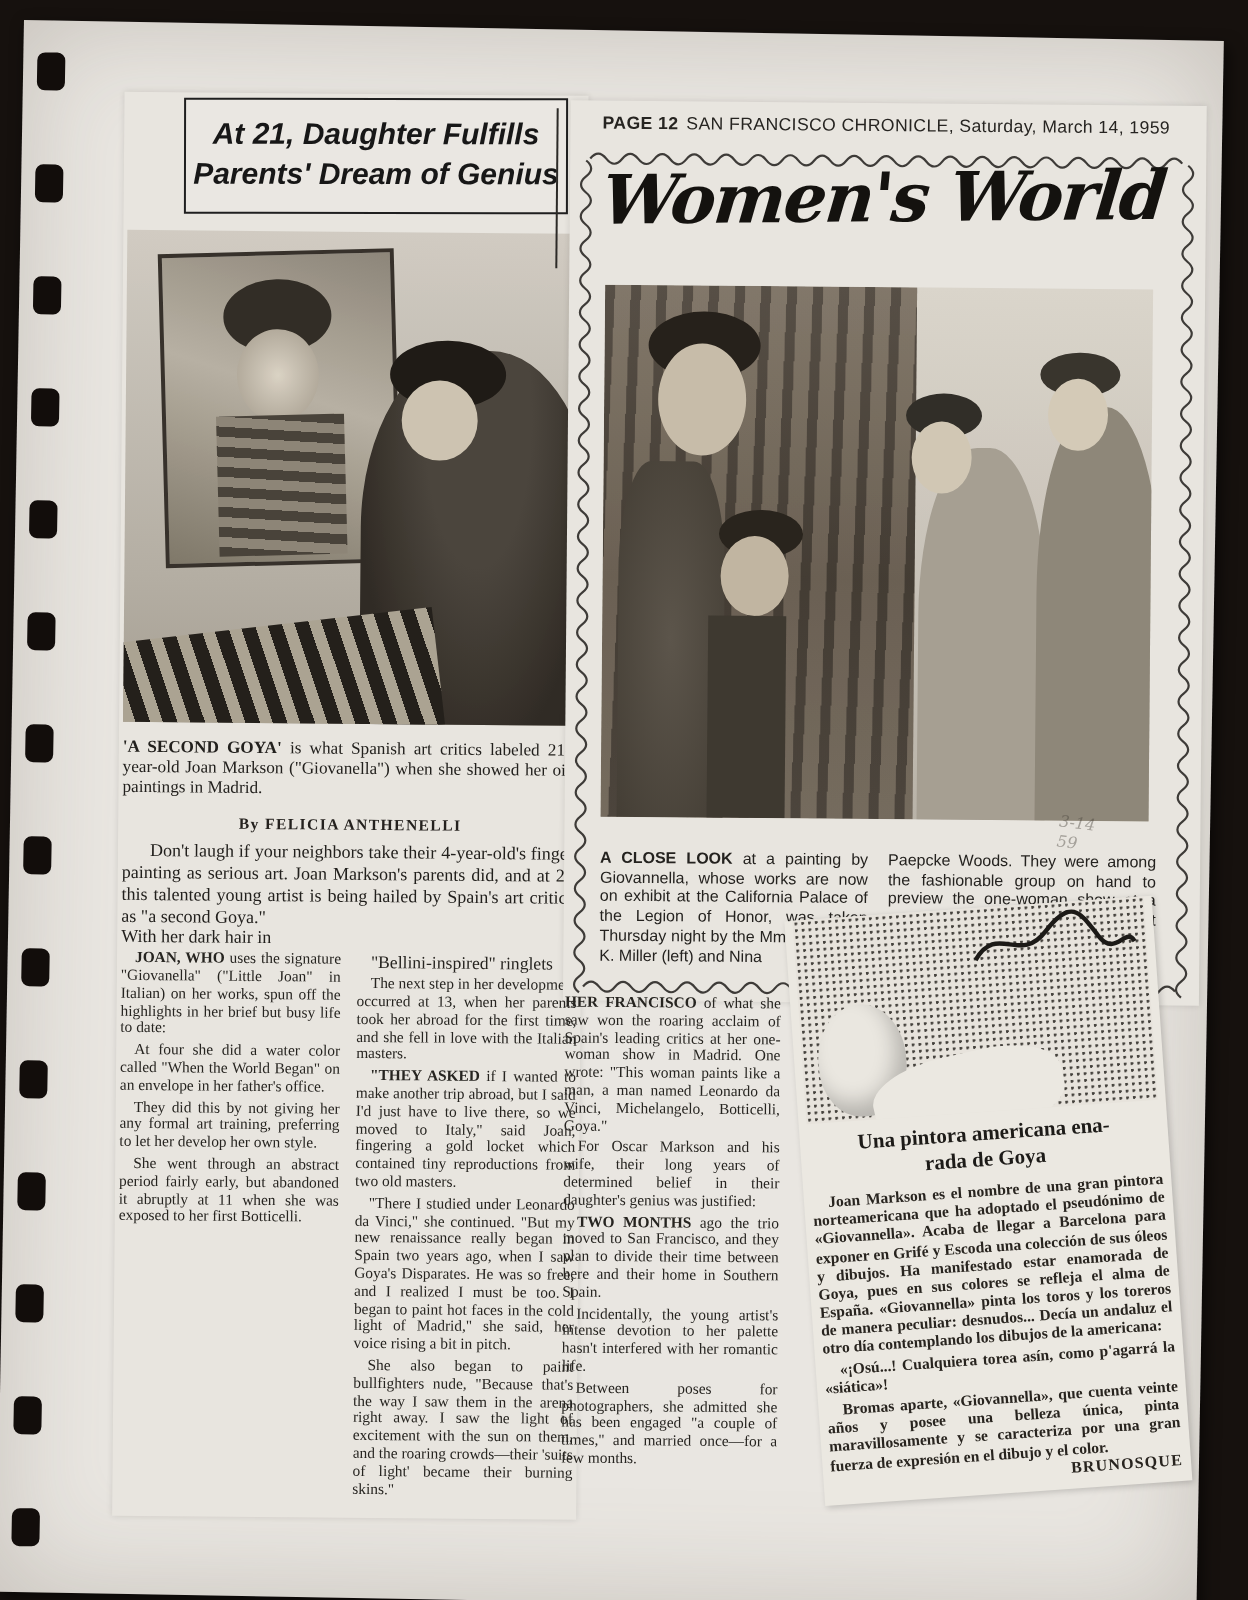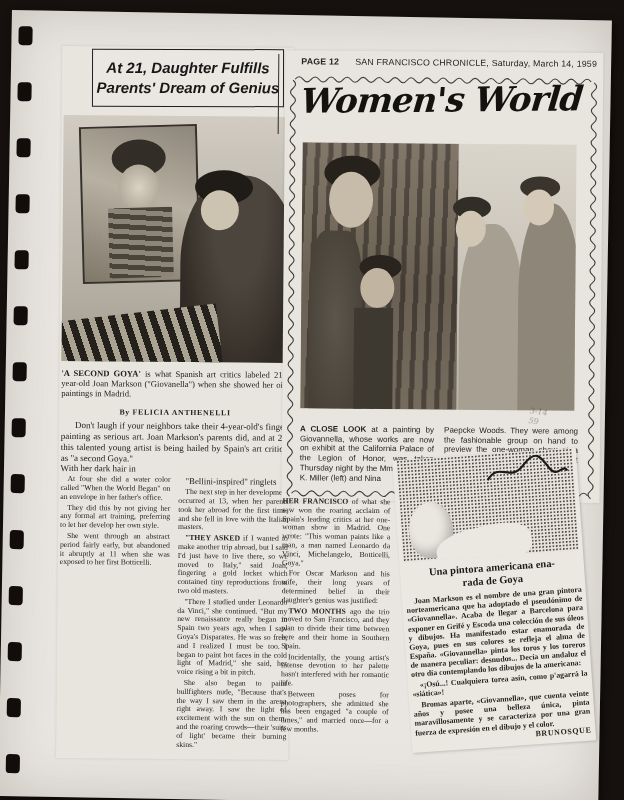--- a/index.html
+++ b/index.html
@@ -42,21 +42,21 @@
   .ncol p.nf{text-indent:0;}
   .plead{font-weight:bold;}
   .col2head{font:8.8px/10px "Liberation Serif",serif;margin:0 0 2px;text-indent:0;}
 
   
   .ww{position:absolute;left:276px;top:34px;width:318px;height:450px;background:#e8e5df;
       transform:rotate(-.5deg);box-shadow:0 0 3px rgba(0,0,0,.12);}
   .col-rule{position:absolute;left:-7px;top:4px;width:1.2px;height:80px;background:#2c2a27;}
   .pheader{position:absolute;left:16px;top:6px;width:300px;font:8.8px "Liberation Sans",sans-serif;
            color:#262421;letter-spacing:.2px;white-space:nowrap;}
-  .pheader b{font-weight:bold;margin-right:16px;}
+  .pheader b{font-weight:bold;margin-right:4px;}
   .wave{position:absolute;overflow:visible;}
   .wave path{fill:none;stroke:#2f2d29;stroke-width:1.1;opacity:.92;}
   .ww-title{position:absolute;left:16px;top:30px;width:290px;
             font:italic 700 34px/1.1 "DejaVu Serif",serif;letter-spacing:-1px;color:#14120f;
             transform:rotate(-1deg) skewX(-6deg);}
   .photo2{position:absolute;left:18px;top:92px;width:274px;height:266px;background:linear-gradient(180deg,#d8d3ca,#b8b2a7);}
   .p2-painting{position:absolute;left:0;top:0;width:57%;height:100%;
                background:repeating-linear-gradient(92deg,rgba(30,24,18,.38) 0 5px,rgba(150,135,115,.25) 5px 13px),
                           linear-gradient(180deg,#7b7267,#5c544a 55%,#6a6258);}
   .p2-mface{position:absolute;left:17%;top:11%;width:44px;height:56px;border-radius:50%;background:#c6bba8;}
@@ -134,20 +134,21 @@
       <div class="p1-shair"></div>
       <div class="p1-sface"></div>
       <div class="p1-stripes"></div>
     </div>
     <p class="caption1"><b>'A SECOND GOYA'</b><span> is what Spanish art critics labeled 21-year-old Joan Markson ("Giovanella") when she showed her oil paintings in Madrid.</span></p>
     <div class="byline">By FELICIA ANTHENELLI</div>
     <p class="lead" style="margin-bottom:0">Don't laugh if your neighbors take their 4-year-old's finger painting as serious art. Joan Markson's parents did, and at 21 this talented young artist is being hailed by Spain's art critics as "a second Goya."</p>
     <div class="lead-tail">With her dark hair in</div>
     <div class="cols">
       <div class="ncol">
+        <p><span class="plead">JOAN, WHO</span><span> uses the signature "Giovanella" ("Little Joan" in Italian) on her works, spun off the highlights in her brief but busy life to date:</span></p>
         <p><span class="plead"></span><span>At four she did a water color called "When the World Began" on an envelope in her father's office.</span></p>
         <p><span class="plead"></span><span>They did this by not giving her any formal art training, preferring to let her develop her own style.</span></p>
         <p><span class="plead"></span><span>She went through an abstract period fairly early, but abandoned it abruptly at 11 when she was exposed to her first Botticelli.</span></p>
       </div>
       <div class="ncol">
         <p class="col2head">"Bellini-inspired" ringlets</p>
         <p><span class="plead"></span><span>The next step in her development occurred at 13, when her parents took her abroad for the first time, and she fell in love with the Italian masters.</span></p>
         <p><span class="plead">"THEY ASKED</span><span> if I wanted to make another trip abroad, but I said I'd just have to live there, so we moved to Italy," said Joan, fingering a gold locket which contained tiny reproductions from two old masters.</span></p>
         <p><span class="plead"></span><span>"There I studied under Leonardo da Vinci," she continued. "But my new renaissance really began in Spain two years ago, when I saw Goya's Disparates. He was so free, and I realized I must be too. I began to paint hot faces in the cold light of Madrid," she said, her voice rising a bit in pitch.</span></p>
         <p><span class="plead"></span><span>She also began to paint bullfighters nude, "Because that's the way I saw them in the arena right away. I saw the light of excitement with the sun on them, and the roaring crowds—their 'suits of light' became their burning skins."</span></p>

